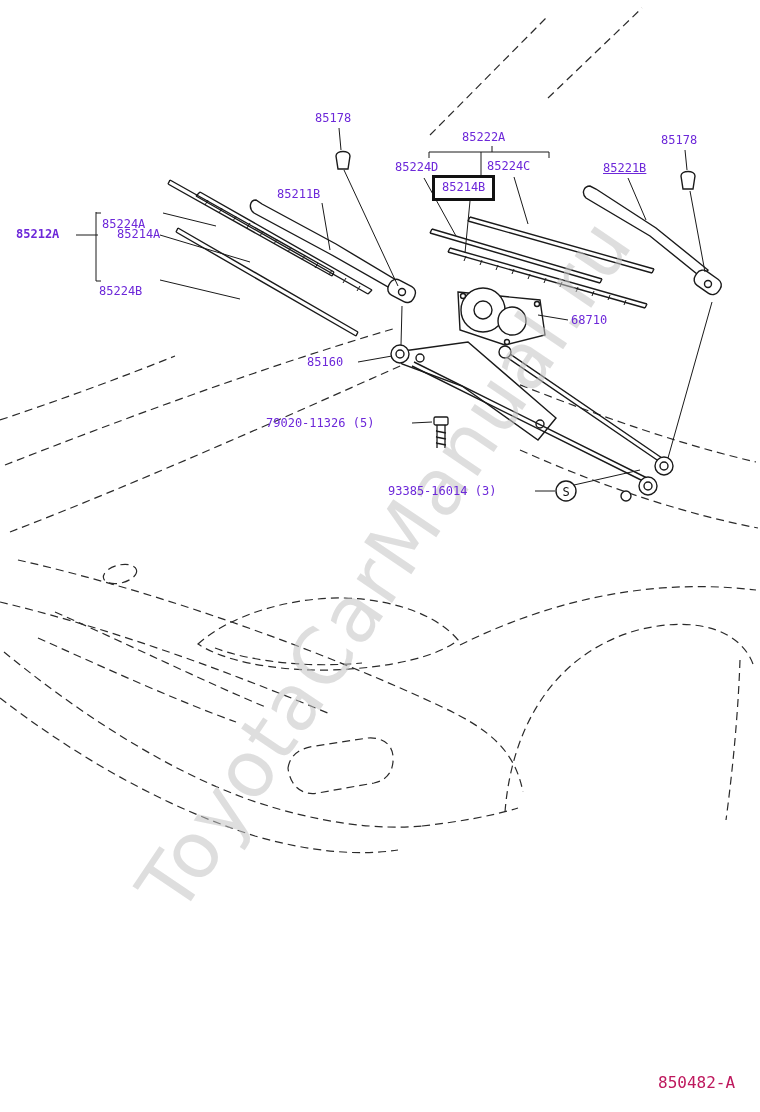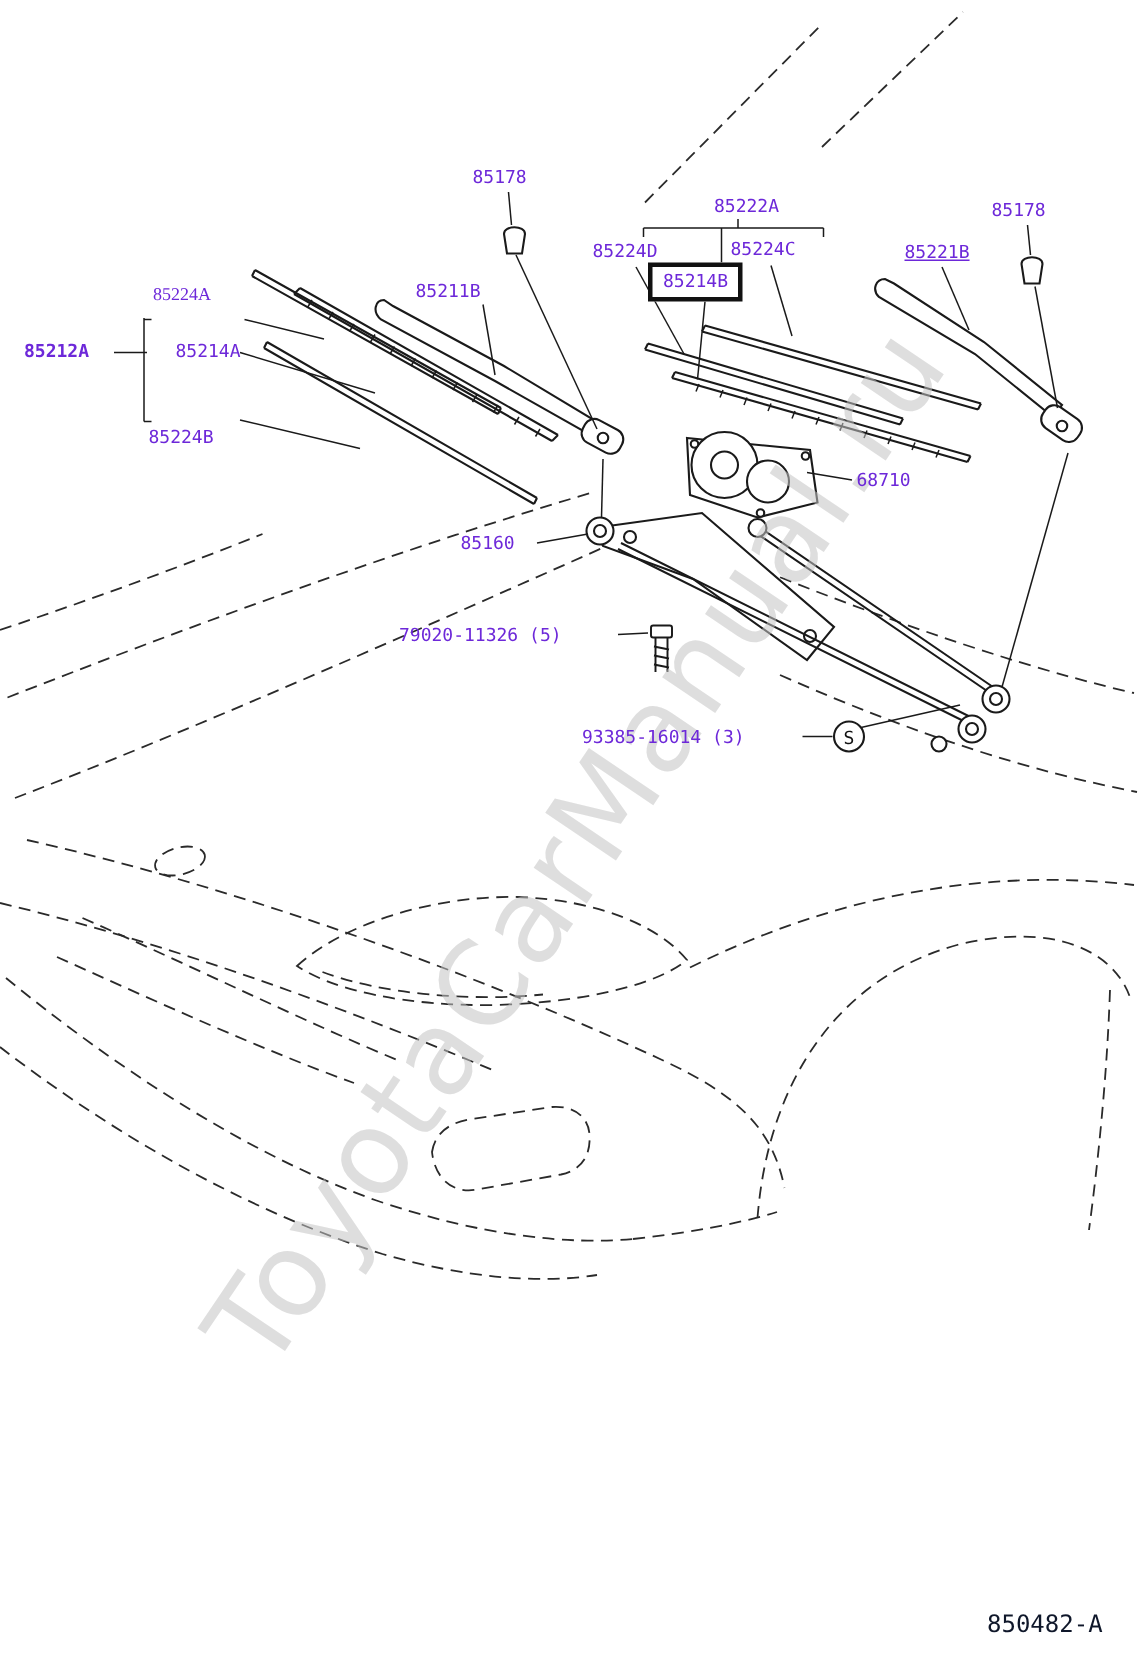--- a/index.html
+++ b/index.html
@@ -19,21 +19,21 @@
     white-space:nowrap;
     letter-spacing:0px;
   }
   .boxed{
     border:3px solid #111;
     padding:1px 7px 2px 7px;
     background:#fff;
   }
   .drawing-number{
     font-size:16px;
-    color:#0f172a;
+    color:#be185d;
   }
   .watermark{
     position:absolute;
     left:385px; top:565px;
     transform:translate(-50%,-50%) rotate(-56deg);
     font-family:"DejaVu Sans","Liberation Sans",sans-serif;
     font-size:78px;
     letter-spacing:2px;
     color:#c4c4c4;
     opacity:0.55;
@@ -191,28 +191,28 @@
     <path d="M412,423 L432,422"></path>
 
     <path d="M535,491 L555,491"></path>
     <path d="M574,485 L640,470"></path>
   </g>
 </svg>
 
 <div class="watermark">ToyotaCarManual.ru</div>
 
 <div class="part-label" style="left:315px;top:110px;">85178</div>
-<div class="part-label" style="left:476px;top:129px;text-align:right;">85222A</div>
+<div class="part-label" style="left:462px;top:129px;text-align:right;">85222A</div>
 <div class="part-label" style="left:395px;top:159px;">85224D</div>
 <div class="part-label" style="left:487px;top:158px;">85224C</div>
 <div class="part-label boxed" style="left:432px;top:175px;">85214B</div>
 <div class="part-label" style="left:603px;top:160px;text-decoration:underline;">85221B</div>
 <div class="part-label" style="left:661px;top:132px;">85178</div>
 <div class="part-label" style="left:277px;top:186px;">85211B</div>
-<div class="part-label" style="left:102px;top:188px;font-family:Liberation Serif, serif;">85224A</div>
+<div class="part-label" style="left:102px;top:216px;">85224A</div>
 <div class="part-label" style="left:16px;top:226px;font-weight:bold;">85212A</div>
 <div class="part-label" style="left:99px;top:226px;margin-left:18px;">85214A</div>
 <div class="part-label" style="left:99px;top:283px;">85224B</div>
 <div class="part-label" style="left:571px;top:312px;">68710</div>
 <div class="part-label" style="left:307px;top:354px;">85160</div>
 <div class="part-label" style="left:266px;top:415px;">79020-11326 (5)</div>
 <div class="part-label" style="left:388px;top:483px;">93385-16014 (3)</div>
 
 <div class="part-label drawing-number" style="left:658px;top:1074px;">850482-A</div>
 

